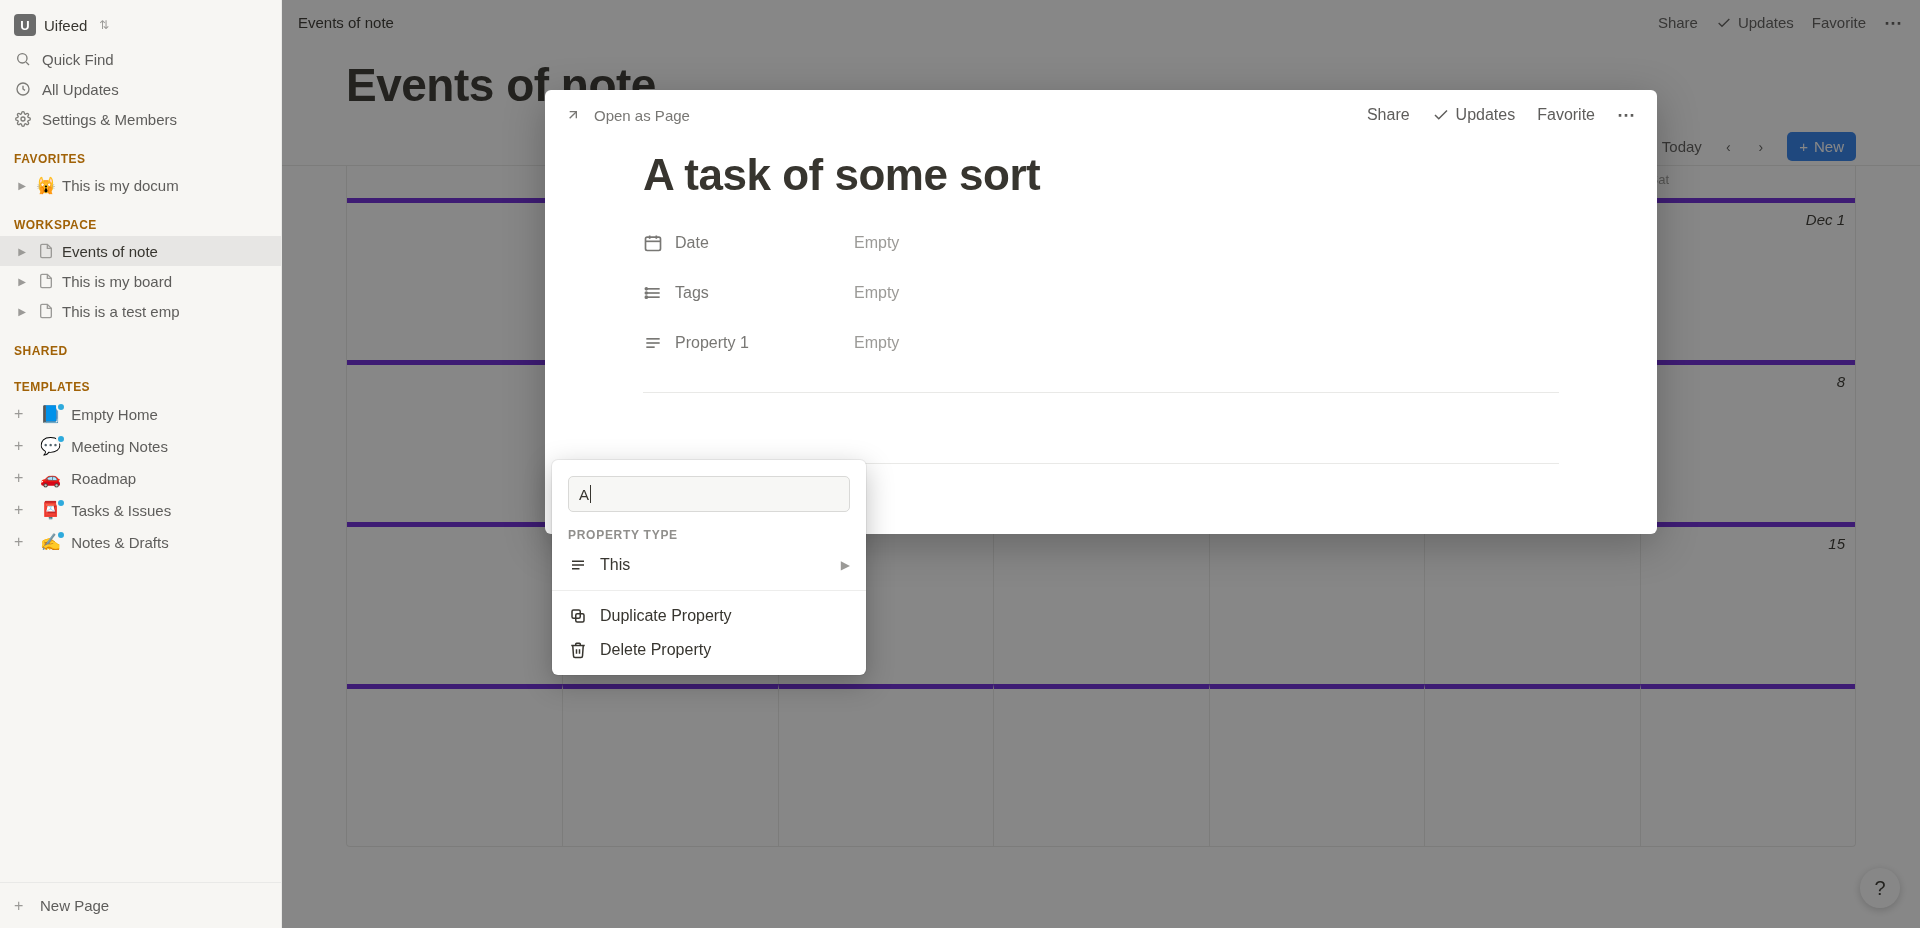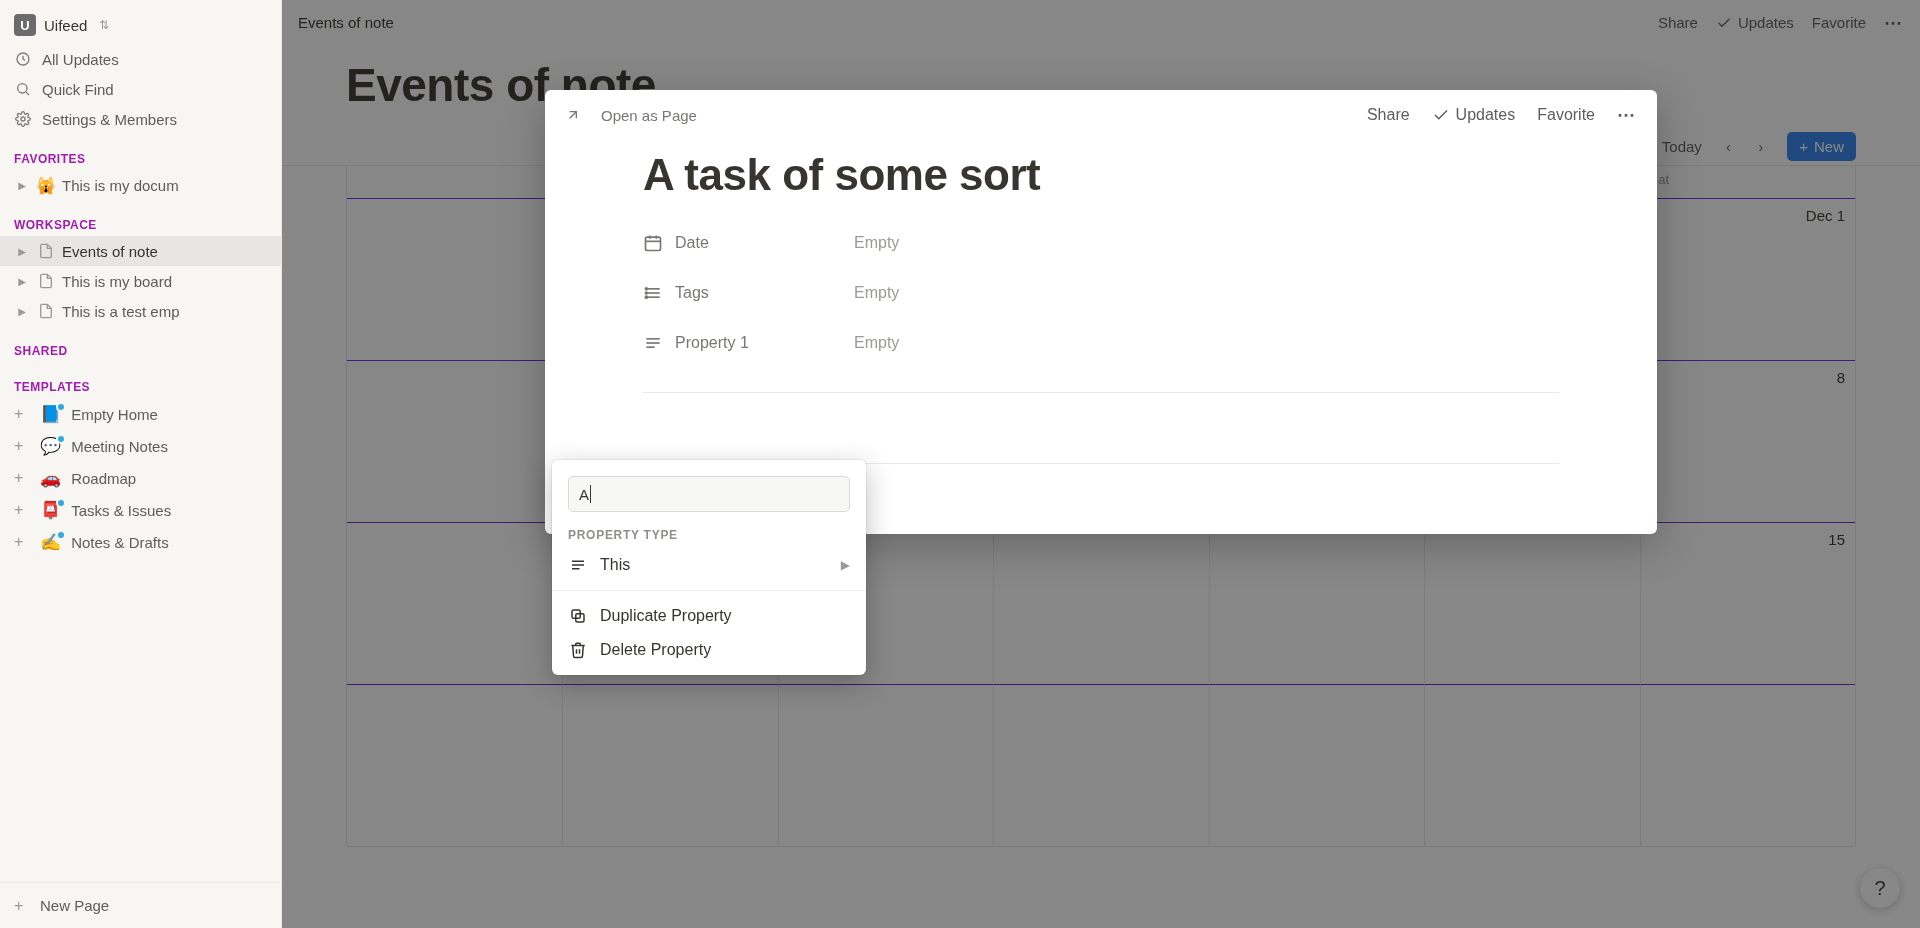--- a/index.html
+++ b/index.html
@@ -45,21 +45,21 @@
 .sb-item {
   display: flex; align-items: center; gap: 10px;
   padding: 4px 14px; height: 30px;
   font-size: 15px; color: #5e5d5b;
   cursor: pointer; border-radius: 4px;
 }
 .sb-icon { width: 18px; height: 18px; display:flex; align-items:center; justify-content:center; color:#7d7c78; }
 
 .sb-section-label {
   font-size: 12px; font-weight: 700; letter-spacing: .04em;
-  color: #a21caf; text-transform: uppercase;
+  color: #a16207; text-transform: uppercase;
   padding: 18px 14px 4px 14px;
 }
 
 .tree-item {
   display: flex; align-items: center; gap: 6px;
   padding: 3px 10px 3px 14px; height: 30px;
   font-size: 15px; color: #5e5d5b; cursor: pointer;
   white-space: nowrap; overflow: hidden;
 }
 .tree-item.active { background: rgba(55,53,47,0.08); color:#37352f; font-weight:500;}
@@ -104,40 +104,40 @@
 .today-btn { font-size:15px; color:#5e5d5b; cursor:pointer;margin-left:21px; }
 .chev { font-size:14px; color:#5e5d5b; cursor:pointer; padding:0 4px;}
 .new-btn {
   background:#2f80ed; color:#fff; font-size:15px; font-weight:500;
   padding:6px 12px; border-radius:5px; display:flex; align-items:center; gap:6px; cursor:pointer;
 }
 .cal-wrap { margin:0 64px; border:1px solid #e9e9e7; border-top:none; border-radius:0 0 4px 4px;}
 .cal-head { display:grid; grid-template-columns:repeat(7,1fr); }
 .cal-head-cell { font-size:13px; color:#9b9a97; padding:6px 10px; height:32px;}
 .cal-grid { display:grid; grid-template-columns:repeat(7,1fr); }
-.cal-cell { height:162px; border-top:1px solid #6d28d9; border-left:1px solid #e9e9e7; position:relative;}
+.cal-cell { height:162px; border-top:5px solid #6d28d9; border-left:1px solid #e9e9e7; position:relative;font-style:italic;}
 .cal-cell:nth-child(7n+1){ border-left:none;}
 .cal-date { position:absolute; top:8px; right:10px; font-size:15px; color:#37352f;}
 
 
 .dim {
   position:absolute; inset:0; background:rgba(15,15,15,0.5);
 }
 
 
 .modal {
   position:absolute; top:90px; left:50%; transform:translateX(-50%);
   width:1112px; background:#fff; border-radius:6px;
   box-shadow:0 10px 40px rgba(0,0,0,.25);
   display:flex; flex-direction:column;
 }
 .modal-topbar{
   display:flex; align-items:center; padding:14px 20px; gap:12px;
 }
-.open-page{ display:flex; align-items:center; gap:20px; color:#787774; font-size:15px; cursor:pointer;}
+.open-page{ display:flex; align-items:center; gap:13px; color:#787774; font-size:15px; cursor:pointer;}
 .modal-actions{ margin-left:auto; display:flex; align-items:center; gap:22px; color:#5e5d5b; font-size:16px;}
 .modal-content{ padding: 10px 98px 40px 98px; }
 .modal-title{ font-size:44px; font-weight:700; letter-spacing:-.5px; margin-bottom:18px;}
 .prop-row{
   display:flex; align-items:center; height:50px; gap:1px;
 }
 .prop-key{ display:flex; align-items:center; gap:12px; width:210px; color:#787774; font-size:16px;}
 .prop-val{ color:#9b9a97; font-size:16px;}
 .modal-hr{ height:1px; background:#e9e9e7; margin: 24px 0 30px 0;}
 
@@ -182,37 +182,37 @@
 
 <div class="app">
 
   <aside class="sidebar">
     <div class="workspace-switch">
       <div class="ws-avatar">U</div>
       <div class="ws-name">Uifeed</div>
       <div class="ws-caret">⇅</div>
     </div>
 
+    <div class="sb-item">
+      <span class="sb-icon">
+        <svg width="16" height="16" viewBox="0 0 24 24" fill="none" stroke="currentColor" stroke-width="2">
+            <circle cx="11" cy="11" r="7"></circle>
+            <line x1="21" y1="21" x2="16.65" y2="16.65"></line>
+          </svg>
+      </span>
+      <span>Quick Find</span>
+    </div>
     <div class="sb-item">
       <span class="sb-icon">
         <svg width="16" height="16" viewBox="0 0 24 24" fill="none" stroke="currentColor" stroke-width="2">
             <circle cx="12" cy="12" r="9"></circle>
             <polyline points="12 7 12 12 15 14"></polyline>
           </svg>
       </span>
       <span>All Updates</span>
-    </div>
-    <div class="sb-item">
-      <span class="sb-icon">
-        <svg width="16" height="16" viewBox="0 0 24 24" fill="none" stroke="currentColor" stroke-width="2">
-            <circle cx="11" cy="11" r="7"></circle>
-            <line x1="21" y1="21" x2="16.65" y2="16.65"></line>
-          </svg>
-      </span>
-      <span>Quick Find</span>
     </div>
     <div class="sb-item">
       <span class="sb-icon">
         <svg width="16" height="16" viewBox="0 0 24 24" fill="none" stroke="currentColor" stroke-width="2">
             <circle cx="12" cy="12" r="3"></circle>
             <path d="M19.4 15a1.7 1.7 0 0 0 .34 1.87l.06.06a2 2 0 1 1-2.83 2.83l-.06-.06a1.7 1.7 0 0 0-1.87-.34 1.7 1.7 0 0 0-1 1.55V21a2 2 0 1 1-4 0v-.09a1.7 1.7 0 0 0-1-1.55 1.7 1.7 0 0 0-1.87.34l-.06.06a2 2 0 1 1-2.83-2.83l.06-.06a1.7 1.7 0 0 0 .34-1.87 1.7 1.7 0 0 0-1.55-1H3a2 2 0 1 1 0-4h.09a1.7 1.7 0 0 0 1.55-1 1.7 1.7 0 0 0-.34-1.87l-.06-.06a2 2 0 1 1 2.83-2.83l.06.06a1.7 1.7 0 0 0 1.87.34H9a1.7 1.7 0 0 0 1-1.55V3a2 2 0 1 1 4 0v.09a1.7 1.7 0 0 0 1 1.55 1.7 1.7 0 0 0 1.87-.34l.06-.06a2 2 0 1 1 2.83 2.83l-.06.06a1.7 1.7 0 0 0-.34 1.87V9a1.7 1.7 0 0 0 1.55 1H21a2 2 0 1 1 0 4h-.09a1.7 1.7 0 0 0-1.55 1z"></path>
           </svg>
       </span>
       <span>Settings &amp; Members</span>
     </div>

